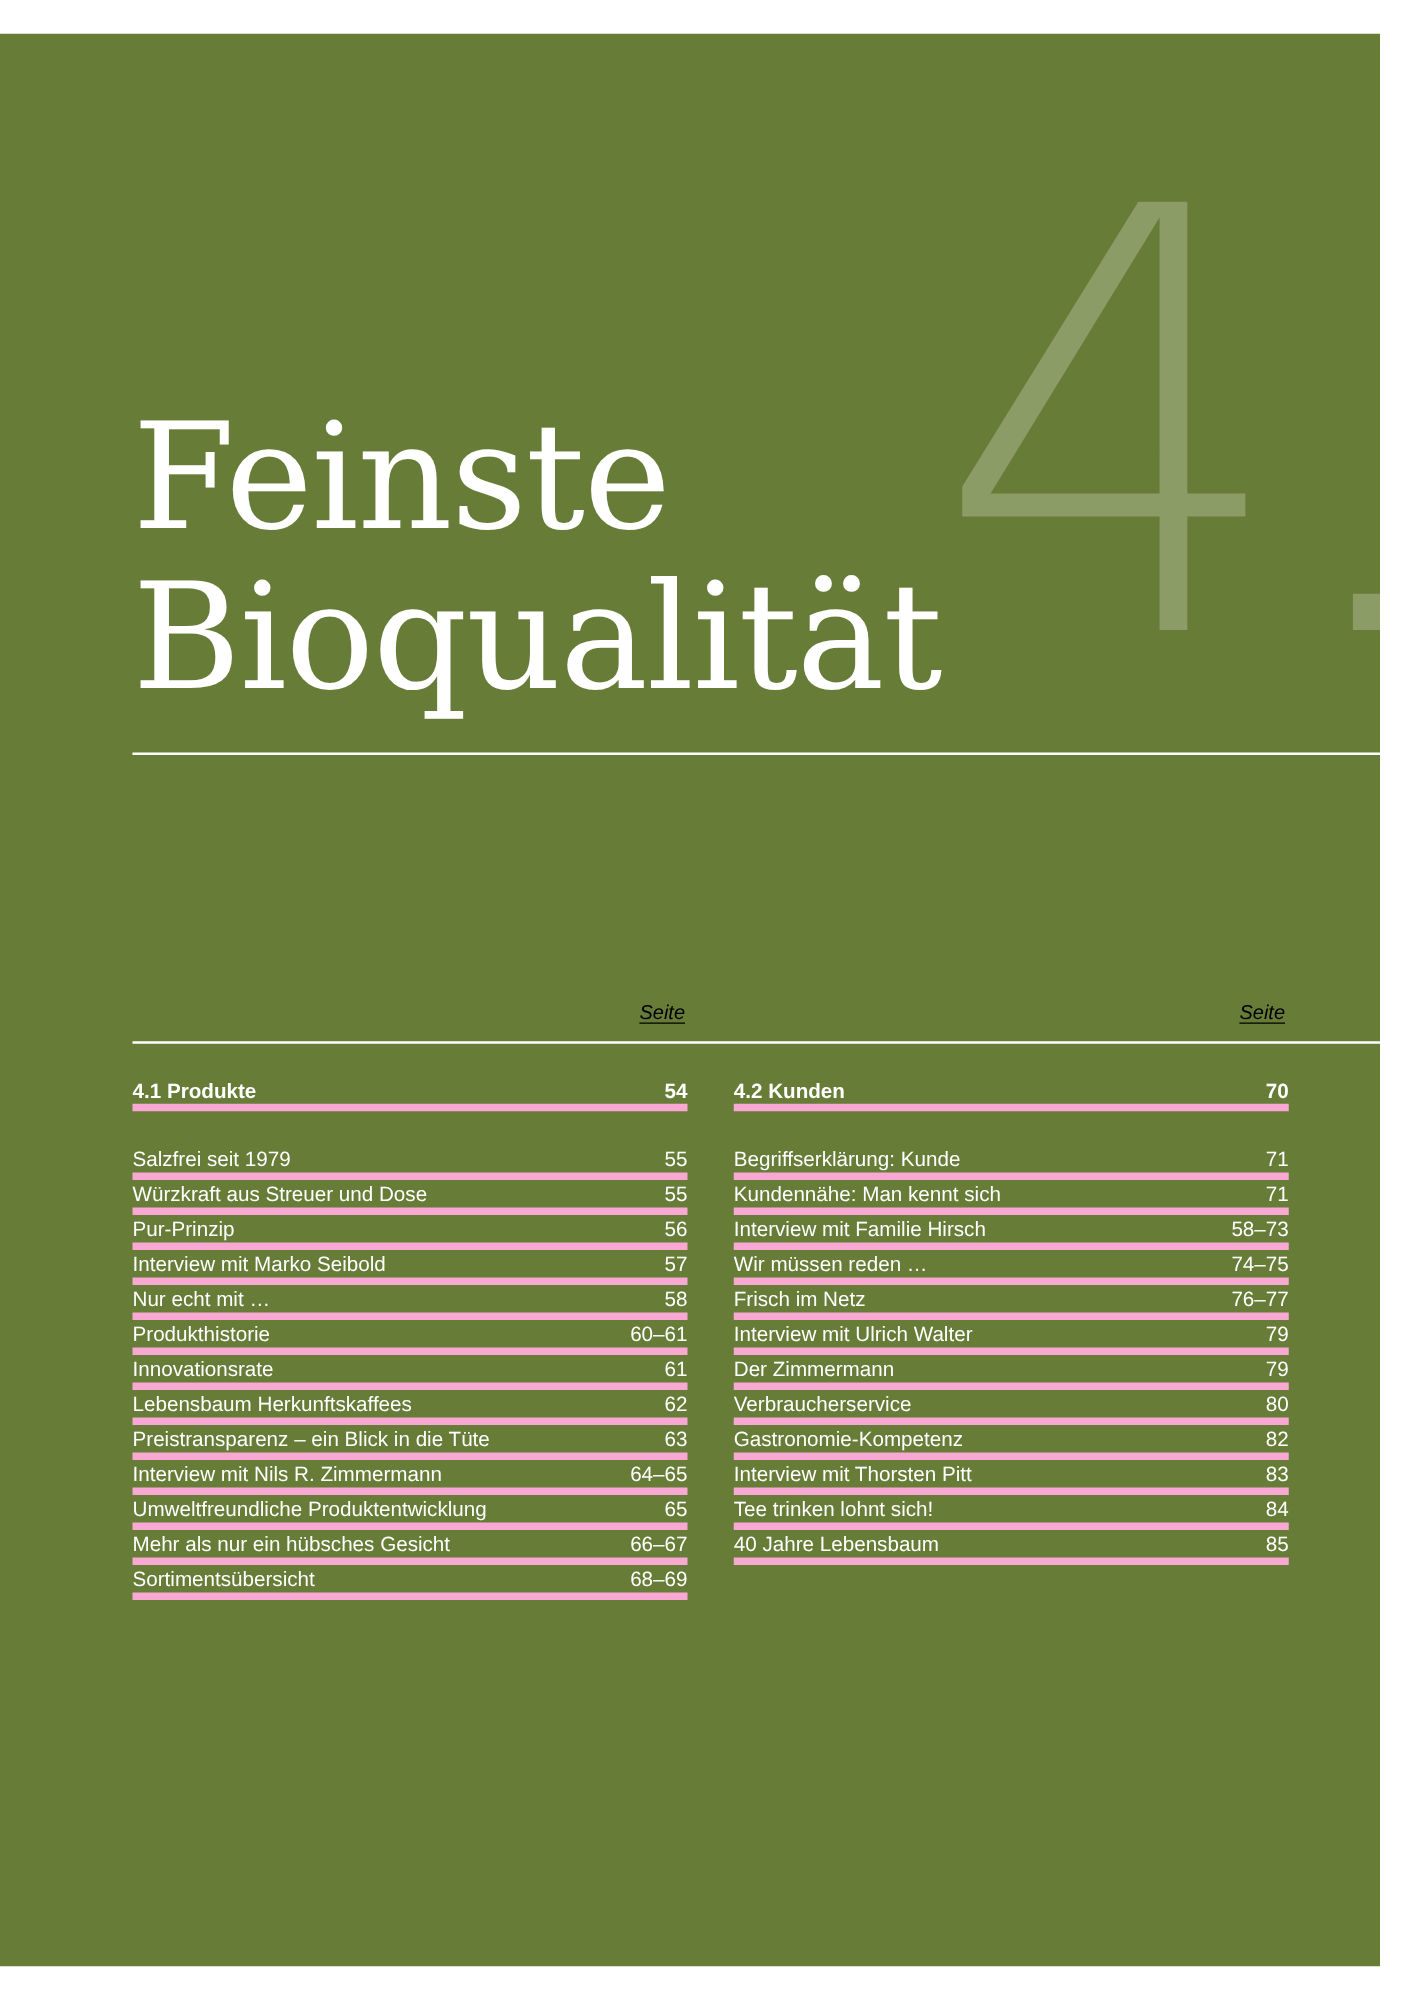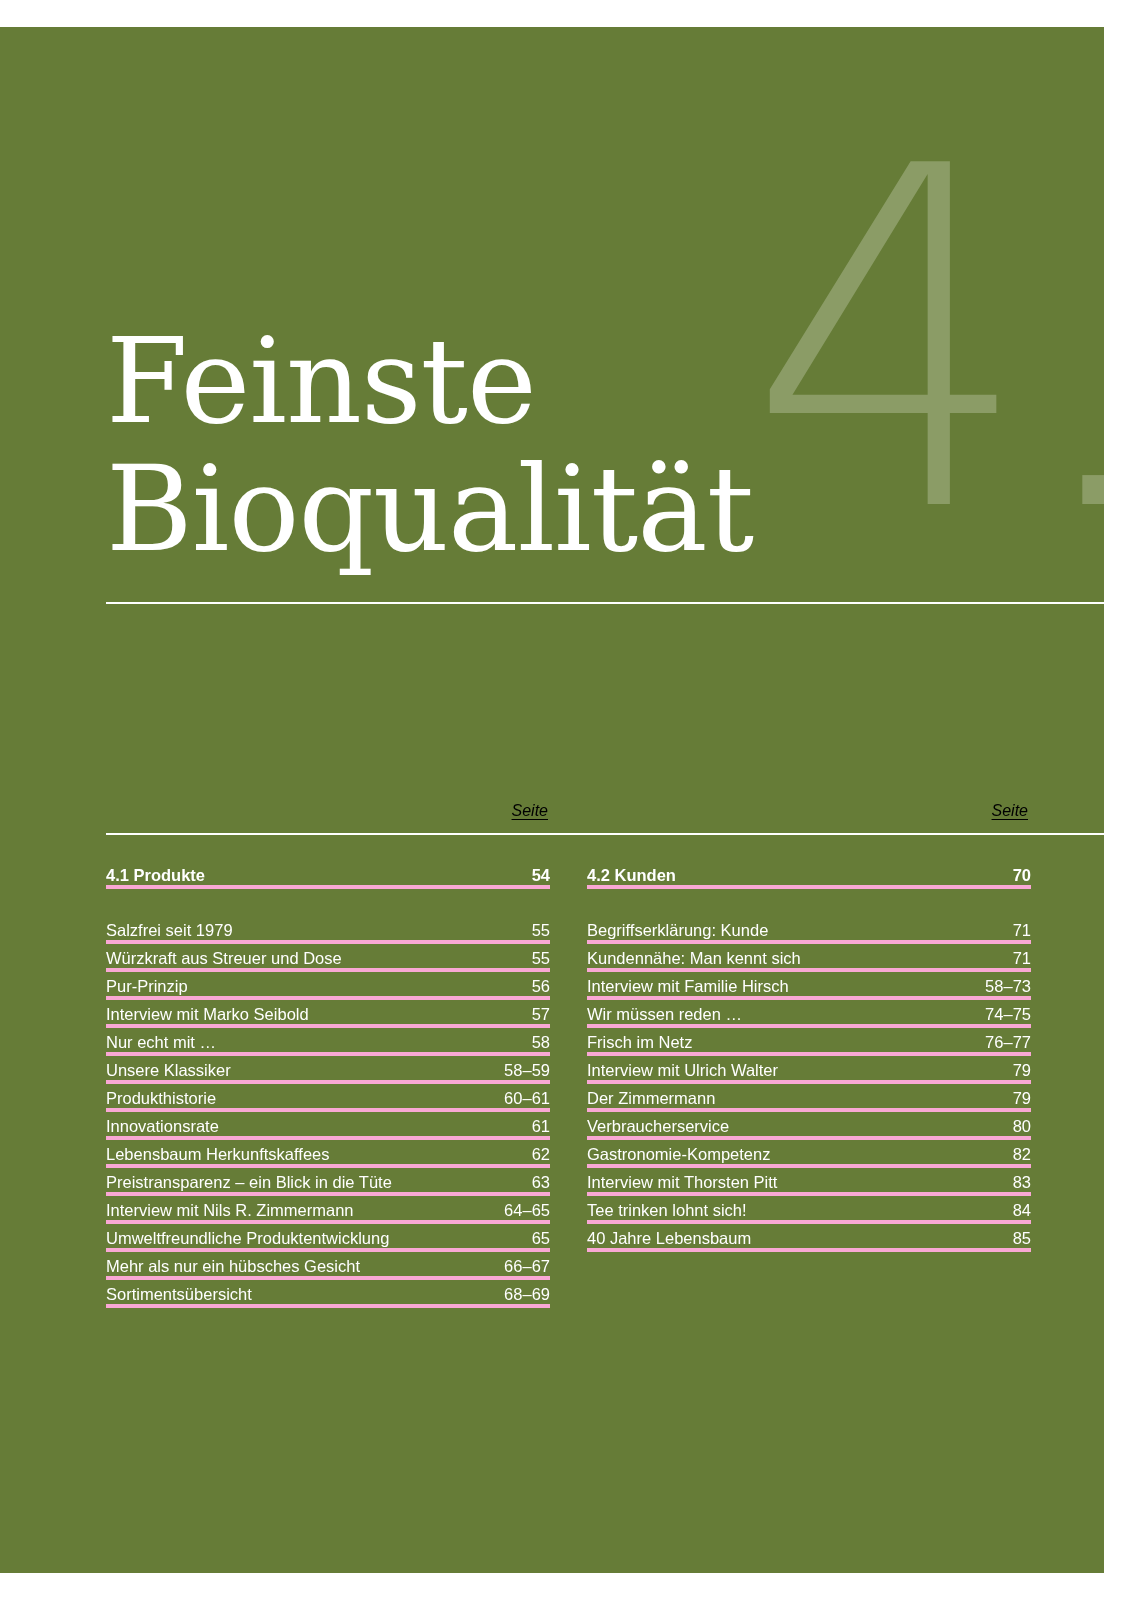--- a/index.html
+++ b/index.html
@@ -38,21 +38,21 @@
   .rule-head {
     position: absolute; left: 106px; top: 806px; right: 0; height: 2px; background: #ffffff;
   }
   .col {
     position: absolute; top: 835px; width: 444px;
   }
   .col.left { left: 106px; }
   .col.right { left: 587px; }
   .row {
     display: flex; justify-content: space-between; align-items: flex-end;
-    border-bottom: 4px solid #f9a8d4; color: #ffffff;
+    border-bottom: 6px solid #f9a8d4; color: #ffffff;
     font-size: 16.5px; height: 27px; line-height: 20px; margin-bottom: 1px;
     box-sizing: border-box; padding-bottom: 0;
     cursor: pointer;
   }
   .row.section { font-weight: bold; margin-bottom: 28px; }
   .row .lbl { white-space: nowrap; }
   .row .pg { white-space: nowrap; }
 </style>
 </head>
 <body>
@@ -88,24 +88,20 @@
         <span class="lbl">Pur-Prinzip</span>
         <span class="pg">56</span>
       </div>
     <div class="row">
         <span class="lbl">Interview mit Marko Seibold</span>
         <span class="pg">57</span>
       </div>
     <div class="row">
         <span class="lbl">Nur echt mit …</span>
         <span class="pg">58</span>
-      </div>
-    <div class="row">
-        <span class="lbl">Unsere Klassiker</span>
-        <span class="pg">58–59</span>
       </div>
     <div class="row">
         <span class="lbl">Produkthistorie</span>
         <span class="pg">60–61</span>
       </div>
     <div class="row">
         <span class="lbl">Innovationsrate</span>
         <span class="pg">61</span>
       </div>
     <div class="row">

